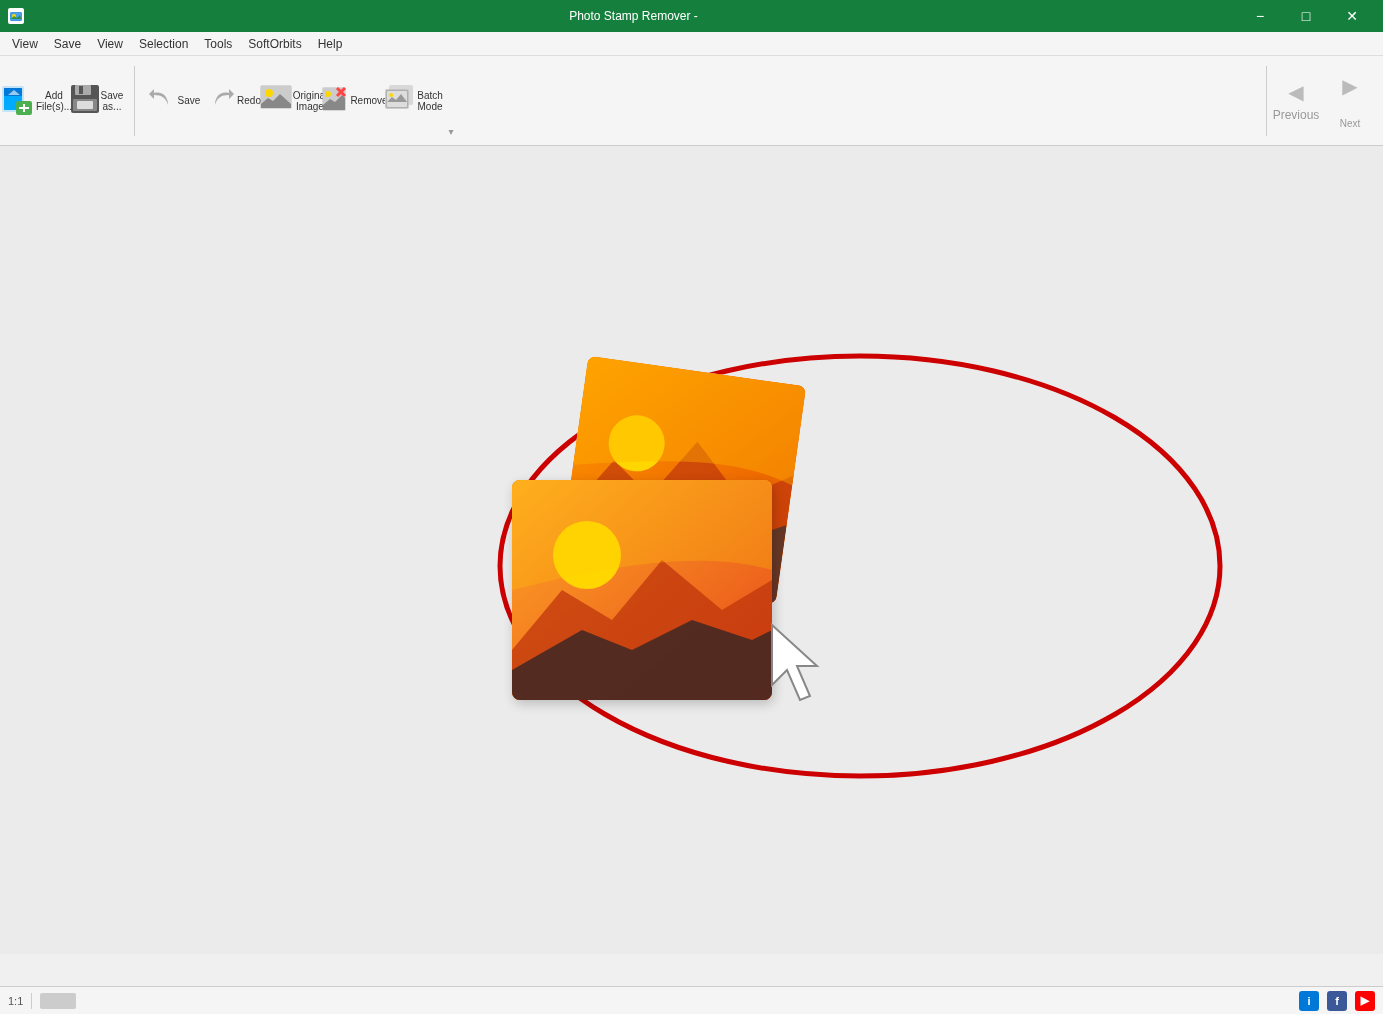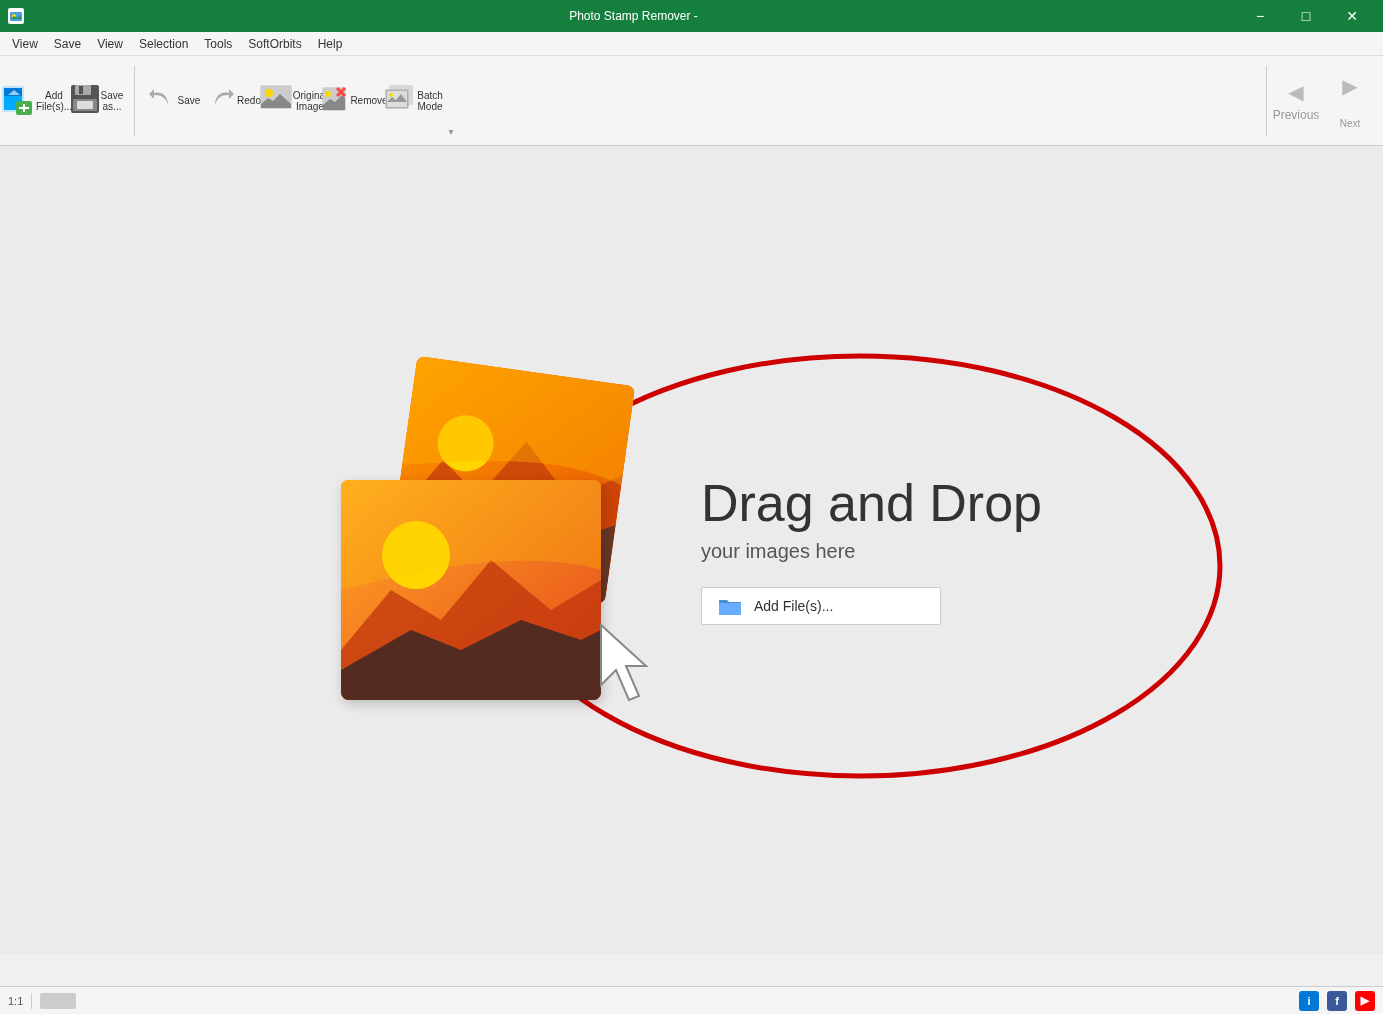--- a/index.html
+++ b/index.html
@@ -510,31 +510,20 @@
 
       <div class="cursor-arrow">
         <svg width="70" height="90" viewBox="0 0 70 90">
 
           <path d="M10 5 L10 65 L25 50 L38 80 L48 76 L35 46 L55 46 Z" fill="white" stroke="#888" stroke-width="2"></path>
         </svg>
       </div>
 
     </div>
 
-    <div class="drop-zone-text">
-      <div class="drag-drop-title">Drag and Drop</div>
-      <div class="drag-drop-subtitle">your images here</div>
-      <button class="add-files-btn">
-        <svg class="folder-icon" viewBox="0 0 24 20" width="24" height="20">
-          <path d="M1 4 L1 18 Q1 19 2 19 L22 19 Q23 19 23 18 L23 7 Q23 6 22 6 L11 6 L9 4 Z" fill="#4a90d9"></path>
-          <path d="M1 7 L23 7 L23 18 Q23 19 22 19 L2 19 Q1 19 1 18 Z" fill="#6aadff"></path>
-        </svg>
-        <span>Add File(s)...</span>
-      </button>
-    </div>
 
   </div>
 </div>
 
 <div class="status-bar">
   <div class="status-left">
     <span>1:1</span>
     <div style="width:1px;height:16px;background:#ccc;"></div>
     <div style="width:36px;height:16px;background:#ccc;border-radius:2px;"></div>
   </div>

